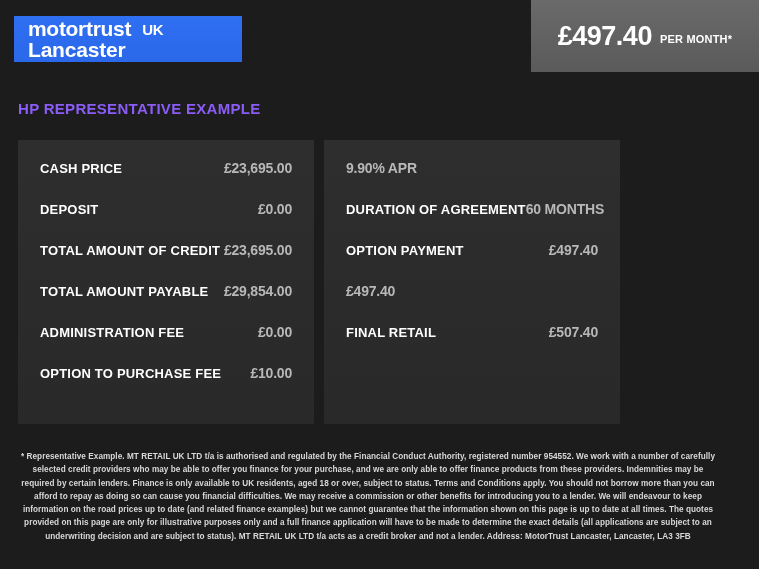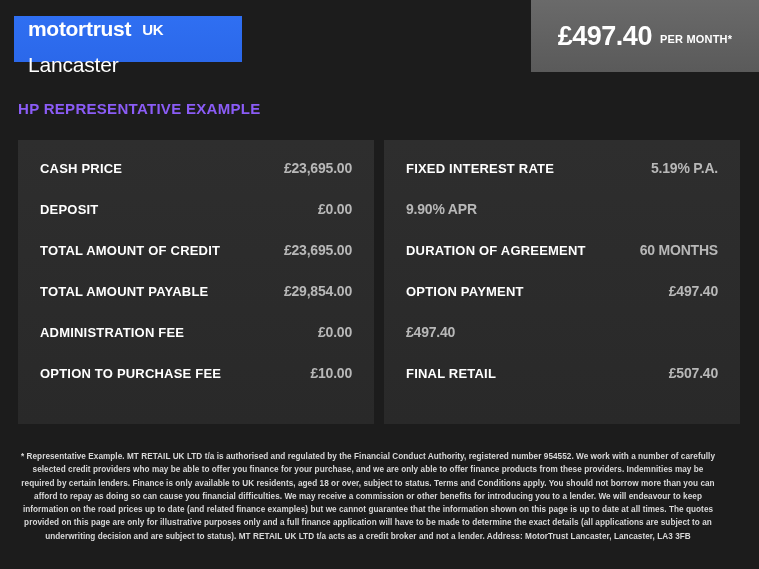--- a/index.html
+++ b/index.html
@@ -43,22 +43,22 @@
   }
   .logo-line1 .m1 { color: #ffffff; }
   .logo-line1 .m2 { color: #ffffff; }
   .logo-line1 .uk {
     font-size: 15px;
     margin-left: 11px;
     vertical-align: 1px;
   }
   .logo-line2 {
     font-size: 21px;
-    font-weight: normal;
-    margin-top: 15px;
+    font-weight: bold;
+    margin-top: 0;
     letter-spacing: -0.2px;
   }
   .price-bar {
     position: absolute;
     right: 0; top: 0;
     width: 228px; height: 72px;
     background: #5f5f5f;
     background: linear-gradient(180deg,#6a6a6a 0%,#5a5a5a 100%);
     display: flex;
     align-items: center;
@@ -88,21 +88,21 @@
   }
   
   .panels {
     position: absolute;
     left: 18px; top: 140px;
     width: 723px;
     display: flex;
     gap: 10px;
   }
   .panel {
-    width: 356px;
+    width: 296px;
     background: #2b2b2b;
     background: linear-gradient(180deg,#2e2e2e 0%, #292929 100%);
     padding: 20px 14px 18px 14px;
   }
   .panel.right { background: linear-gradient(180deg,#2e2e2e 0%, #292929 100%); }
   .row {
     display: flex;
     align-items: baseline;
     justify-content: space-between;
     height: 41px;
@@ -180,24 +180,20 @@
         <span class="row-value">£0.00</span>
       </div>
       <div class="row">
         <span class="row-label">OPTION TO PURCHASE FEE</span>
         <span class="row-value">£10.00</span>
       </div>
     </div>
 
     <div class="panel right">
       <div class="row">
-        <span class="row-label">FIXED INTEREST RATE</span>
-        <span class="row-value">5.19% P.A.</span>
-      </div>
-      <div class="row">
         <span class="row-value">9.90% APR</span>
       </div>
       <div class="row">
         <span class="row-label">DURATION OF AGREEMENT</span>
         <span class="row-value">60 MONTHS</span>
       </div>
       <div class="row">
         <span class="row-label">OPTION PAYMENT</span>
         <span class="row-value">£497.40</span>
       </div>

